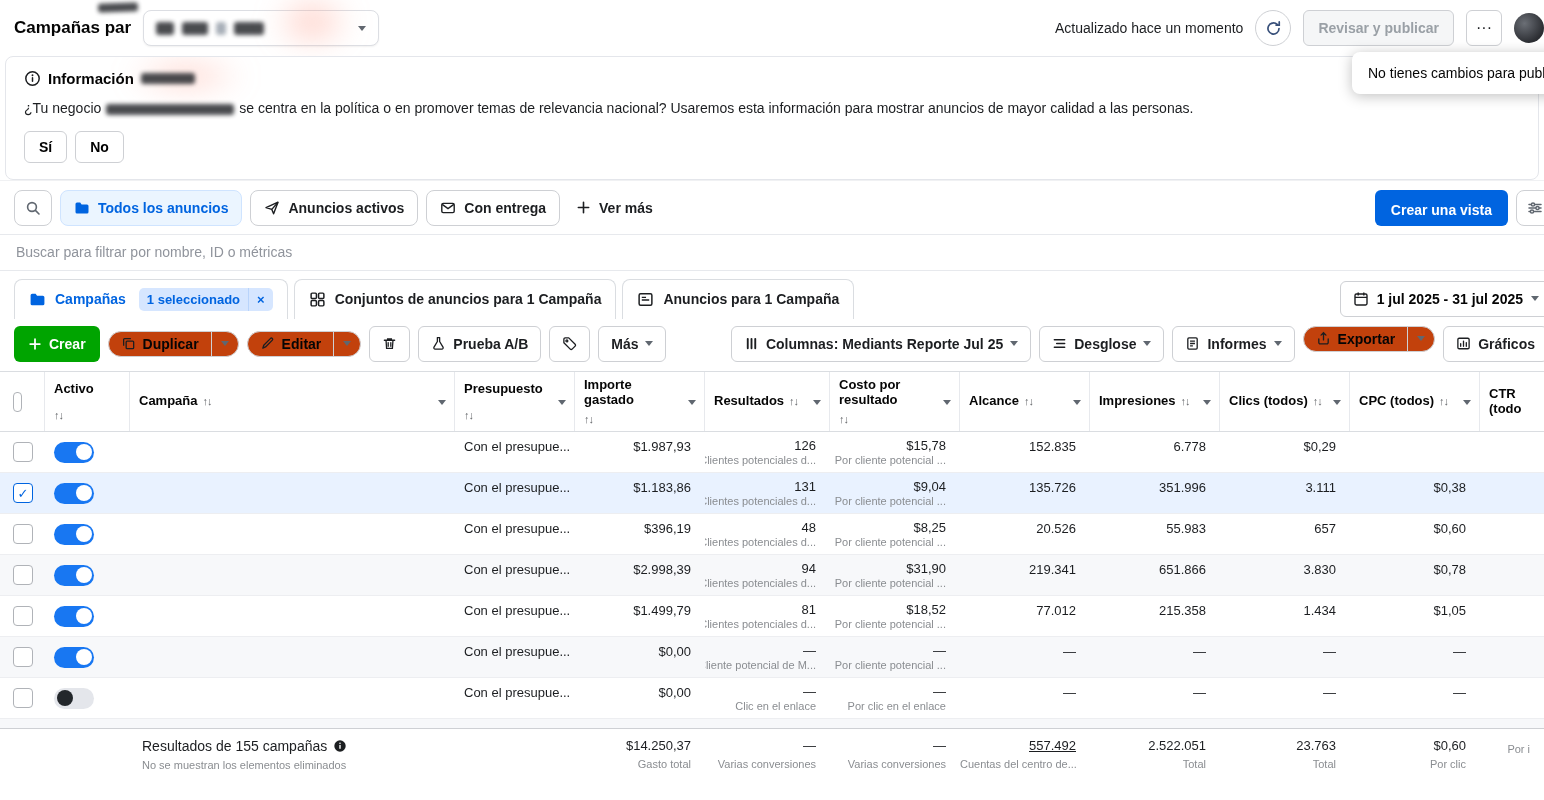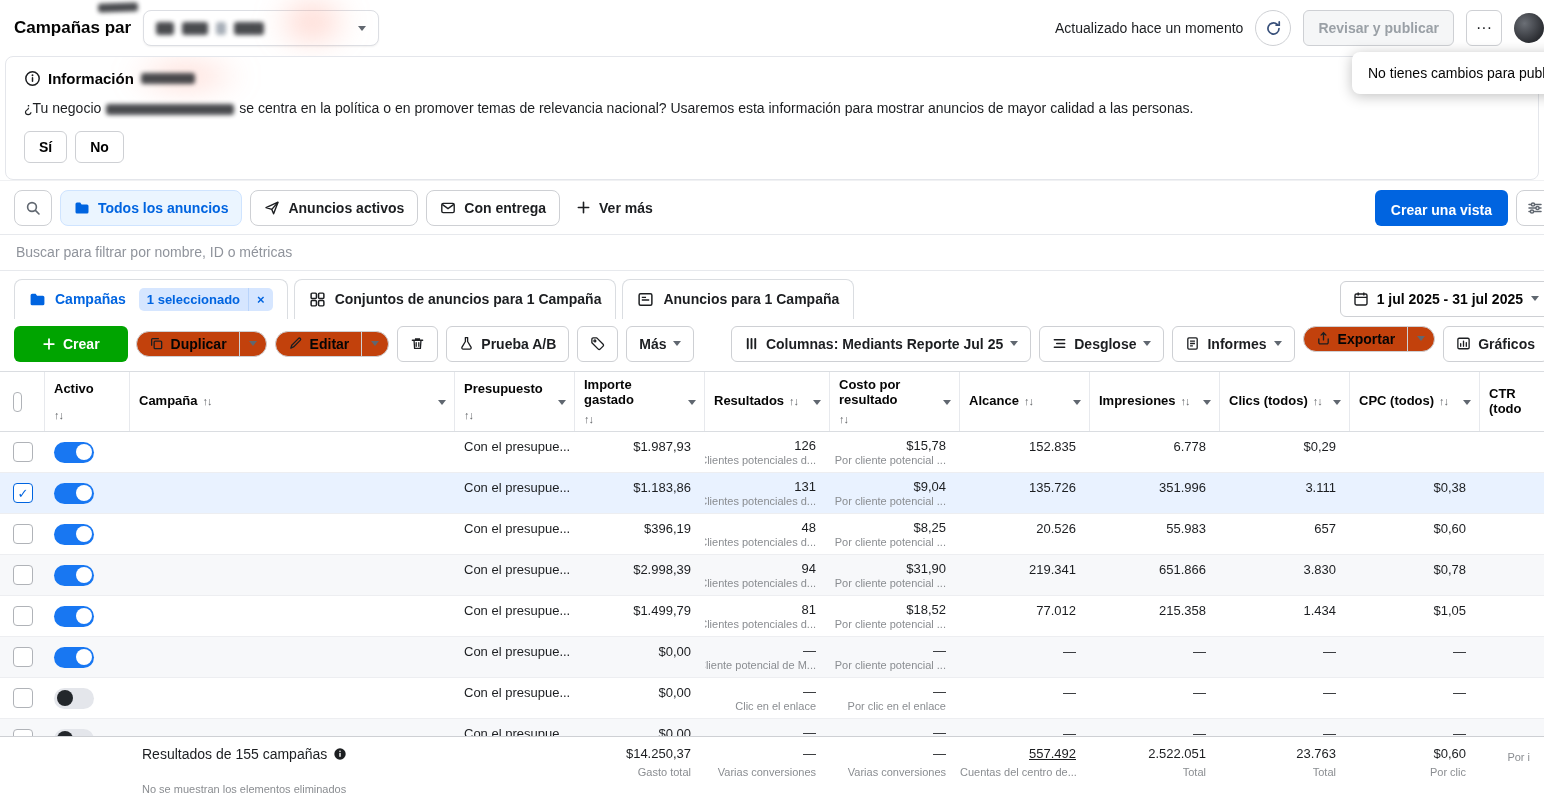--- a/index.html
+++ b/index.html
@@ -57,21 +57,21 @@
   .badge .bt { padding:4px 8px; }
   .badge .bx { padding:4px 8px; border-left:1px solid #b9d4fb; cursor:pointer; font-size:13px; }
   .datepill { position:absolute; right:-8px; top:10px; height:36px; border:1px solid #ced0d4; border-radius:6px; background:#fff; display:flex; align-items:center; gap:8px; padding:0 12px; font-size:14px; font-weight:600; cursor:pointer; white-space:nowrap; }
 
   
   .toolbar { display:flex; align-items:center; gap:8px; padding:7px 14px 9px; }
   .tbtn { height:36px; border:1px solid #ced0d4; border-radius:6px; background:#fff; display:flex; align-items:center; gap:7px; padding:8px 12px; font-size:14px; font-weight:600; color:#1c1e21; cursor:pointer; white-space:nowrap; }
   .split { display:flex; height:26px; border:1px solid #ced0d4; border-radius:16px; overflow:hidden; background:#c2410c; }
   .split .l { display:flex; align-items:center; gap:7px; padding:0 12px; font-size:14px; font-weight:600; cursor:pointer; }
   .split .r { display:flex; align-items:center; padding:0 9px; border-left:1px solid #ced0d4; cursor:pointer; }
-  .createbtn { height:36px; border:none; border-radius:6px; background:#00a400; color:#fff; display:flex; align-items:center; gap:7px; padding:0 28px; font-size:14px; font-weight:700; cursor:pointer; font-family:inherit; }
+  .createbtn { height:36px; border:none; border-radius:6px; background:#00a400; color:#fff; display:flex; align-items:center; gap:7px; padding:0 14px; font-size:14px; font-weight:700; cursor:pointer; font-family:inherit; }
   .rightgrp { margin-left:auto; display:flex; gap:8px; }
   .chartsbtn { margin-right:-18px; }
 
   
   .thead { border-top:1px solid #dadde1; border-bottom:1px solid #dadde1; background:#fff; }
   .th { position:relative; display:flex; align-items:center; gap:5px; padding:6px 22px 6px 9px; font-size:13px; font-weight:700; border-right:1px solid #e7e9ed; min-height:40px; line-height:1.15; flex-wrap:wrap; }
   .th:last-child { border-right:none; }
   .th .sort { font-size:11px; color:#65676b; letter-spacing:-1px; font-weight:400; }
   .th .hchev { position:absolute; right:8px; top:50%; margin-top:-2px; }
   .tbody { position:relative; height:430px; overflow:hidden; }
@@ -88,24 +88,24 @@
   .cb .tick { display:none; font-size:13px; color:#0064e0; font-weight:700; }
   .cb.checked { border-color:#0064e0; }
   .cb.checked .tick { display:block; }
   .tgl { position:relative; width:40px; height:21px; border-radius:11px; background:#1877f2; display:inline-block; cursor:pointer; }
   .tgl .knob { position:absolute; top:2.5px; left:22px; width:16px; height:16px; border-radius:50%; background:#fff; }
   .tgl.off { background:#e4e6eb; }
   .tgl.off .knob { left:3px; background:#23272b; }
   .rowblob { width:92px; height:12px; border-radius:3px; background:#5b6b9e; filter:blur(2.5px); opacity:.65; margin-top:6px; }
 
   
-  .tfoot { position:absolute; left:0; right:0; bottom:0; height:64px; background:#fff; border-top:1px solid #ced0d4; padding-top:9px; z-index:5; }
+  .tfoot { position:absolute; left:0; right:0; bottom:8px; height:64px; background:#fff; border-top:1px solid #ced0d4; padding-top:9px; z-index:5; }
   .f-label { grid-column:1 / 4; padding-left:142px; }
   .f-label .l1 { font-size:14px; color:#1c1e21; display:flex; align-items:center; gap:6px; }
-  .f-label .l2 { font-size:11px; color:#8a8d91; margin-top:21px; }
+  .f-label .l2 { font-size:11px; color:#8a8d91; margin-top:5px; }
   .fcell { text-align:right; padding-right:14px; font-size:13px; color:#1c1e21; white-space:nowrap; overflow:hidden; }
   .fcell .sub { display:block; margin-top:5px; }
   .linknum { text-decoration:underline; cursor:pointer; }
 </style>
 </head>
 <body>
 
 <div class="frame">
 
   <header class="topbar">

